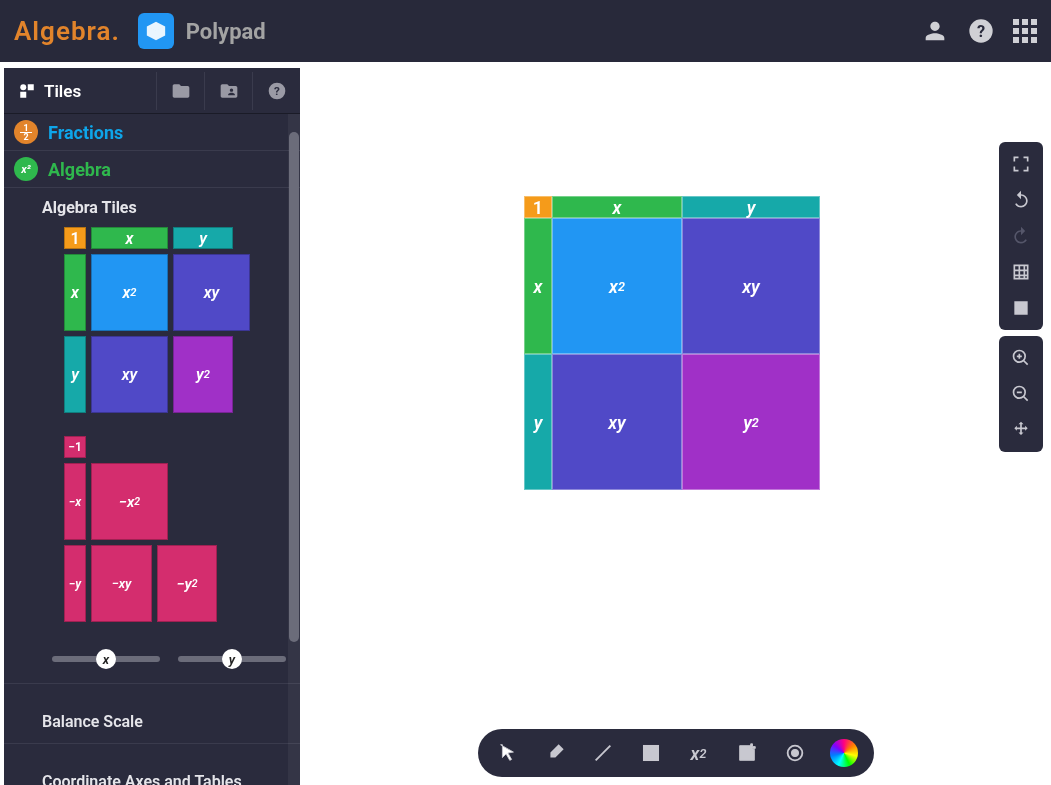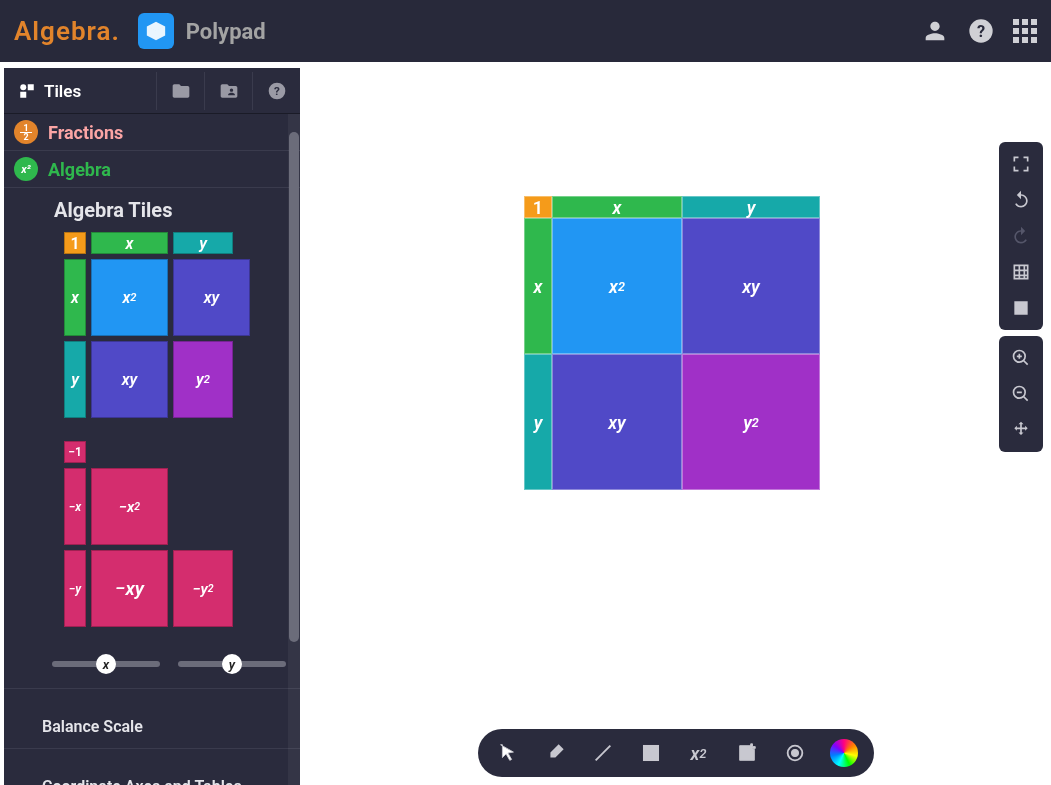--- a/index.html
+++ b/index.html
@@ -27,43 +27,43 @@
 .sh-icon svg { width:20px; height:20px; fill:#9a9aa5; }
 
 .sidebar-body { flex:1; overflow:hidden; position:relative; }
 .category { display:flex; align-items:center; padding:6px 10px; gap:10px; border-bottom:1px solid #3a3b4d; cursor:pointer; }
 .cat-icon { width:24px; height:24px; border-radius:50%; display:flex; align-items:center; justify-content:center; color:#fff; font-size:11px; font-weight:bold; font-style:italic; }
 .cat-frac { background:#e2842b; flex-direction:column; }
 .cat-frac .n, .cat-frac .d { font-size:9px; line-height:8px; font-style:normal; }
 .cat-frac .bar { width:12px; height:1px; background:#fff; }
 .cat-alg { background:#2fb84d; }
 .cat-label { font-weight:700; font-size:18px; }
-.cat-frac-lbl { color:#fca5a5; }
+.cat-frac-lbl { color:#0ea5e9; }
 .cat-alg-lbl { color:#2fb84d; }
 
-.subsection-title { color:#e5e5ea; font-weight:700; font-size:20px; padding:10px 14px 10px 38px;margin-left:12px; }
+.subsection-title { color:#e5e5ea; font-weight:700; font-size:16px; padding:10px 14px 10px 38px; }
 
 .tile-area { padding:0 14px 8px 60px; }
 .tile-row { display:flex; gap:5px; margin-bottom:5px; }
 .tile { display:flex; align-items:center; justify-content:center; color:#fff; font-style:italic; font-weight:600; cursor:grab; box-shadow: inset 0 0 0 1px rgba(0,0,0,0.25); }
 .t-1 { background:#f59b1a; width:22px; height:22px; font-style:normal; }
 .t-x { background:#2fb84d; width:77px; height:22px; }
 .t-y { background:#16a9a9; width:60px; height:22px; }
 .t-xv { background:#2fb84d; width:22px; height:77px; }
 .t-x2 { background:#2196f3; width:77px; height:77px; }
 .t-xy { background:#5049c7; width:77px; height:77px; }
 .t-yv { background:#16a9a9; width:22px; height:77px; }
 .t-xy2 { background:#5049c7; width:77px; height:77px; }
 .t-y2 { background:#a030c7; width:60px; height:77px; }
 
 .t-n1 { background:#d42d6e; width:22px; height:22px; font-size:12px; font-style:normal; }
 .t-nxv { background:#d42d6e; width:22px; height:77px; font-size:12px; }
 .t-nx2 { background:#d42d6e; width:77px; height:77px; font-size:15px; }
 .t-nyv { background:#d42d6e; width:22px; height:77px; font-size:12px; }
-.t-nxy { background:#d42d6e; width:77px; height:77px; font-size:19px; }
+.t-nxy { background:#d42d6e; width:61px; height:77px; font-size:13px; }
 .t-ny2 { background:#d42d6e; width:60px; height:77px; font-size:15px; }
 
 .sliders { display:flex; gap:18px; padding:14px 14px 14px 48px; }
 .slider { flex:1; position:relative; height:20px; display:flex; align-items:center; }
 .slider-track { height:6px; background:#6b6c7a; border-radius:3px; width:100%; }
 .slider-thumb { position:absolute; left:50%; transform:translateX(-50%); width:20px; height:20px; border-radius:50%; background:#fff; font-style:italic; font-weight:600; font-size:13px; display:flex; align-items:center; justify-content:center; color:#222; }
 
 .submenu-item { color:#e5e5ea; font-weight:600; font-size:16px; padding:28px 14px 12px 38px; border-top:1px solid #3a3b4d; cursor:pointer; }
 
 .sidebar-scroll { position:absolute; right:0; top:0; width:12px; height:100%; background:rgba(255,255,255,0.05); }

